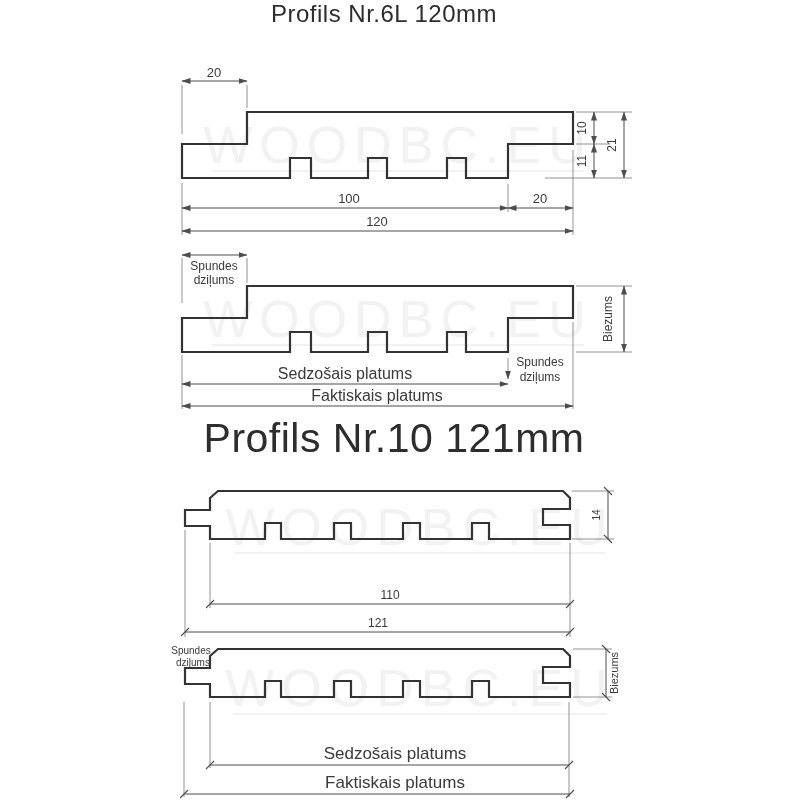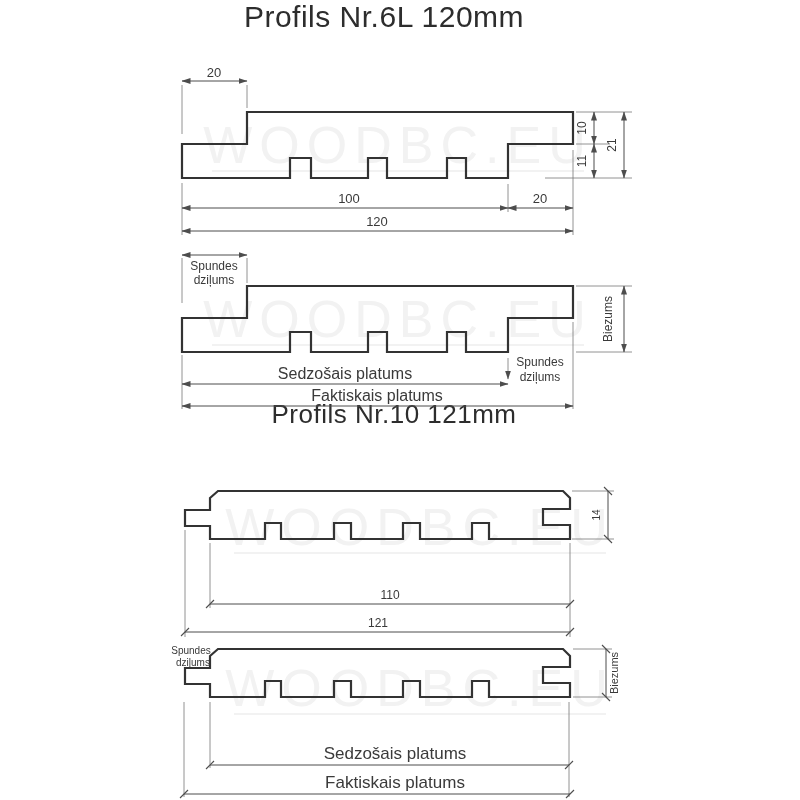--- a/index.html
+++ b/index.html
@@ -1,20 +1,20 @@
 <!DOCTYPE html>
 <html><head>
 <meta charset="utf-8">
 <style>
   html,body{margin:0;padding:0;background:#fff;}
   .canvas{position:relative;width:800px;height:800px;background:#ffffff;overflow:hidden;
           font-family:"Liberation Sans",sans-serif;}
   .title{position:absolute;text-align:center;color:#2d2d2d;letter-spacing:0.5px;line-height:1;}
-  #title-p6{top:2px;left:0;width:768px;font-size:30px;}
-  #title-p10{top:401px;left:0;width:788px;font-size:26px;}
+  #title-p6{top:2px;left:0;width:768px;font-size:24px;}
+  #title-p10{top:418px;left:0;width:788px;font-size:41px;}
   svg.sheet{position:absolute;left:0;top:0;}
   .outline{fill:none;stroke:#333333;stroke-width:2.2;stroke-linejoin:miter;}
   .dim{stroke:#4d4d4d;stroke-width:1;fill:none;}
   .ext{stroke:#767676;stroke-width:0.8;fill:none;}
   text{fill:#3a3a3a;font-family:"Liberation Sans",sans-serif;}
   .wm{fill:#f2f2f2;font-size:52px;letter-spacing:7px;}
   .wm-line{stroke:#f2f2f2;stroke-width:2;}
   .t13{font-size:13px;} .t12{font-size:12px;} .t16{font-size:16px;}
   .t17{font-size:17px;} .t10{font-size:10px;} .t11{font-size:11px;}
 </style>

